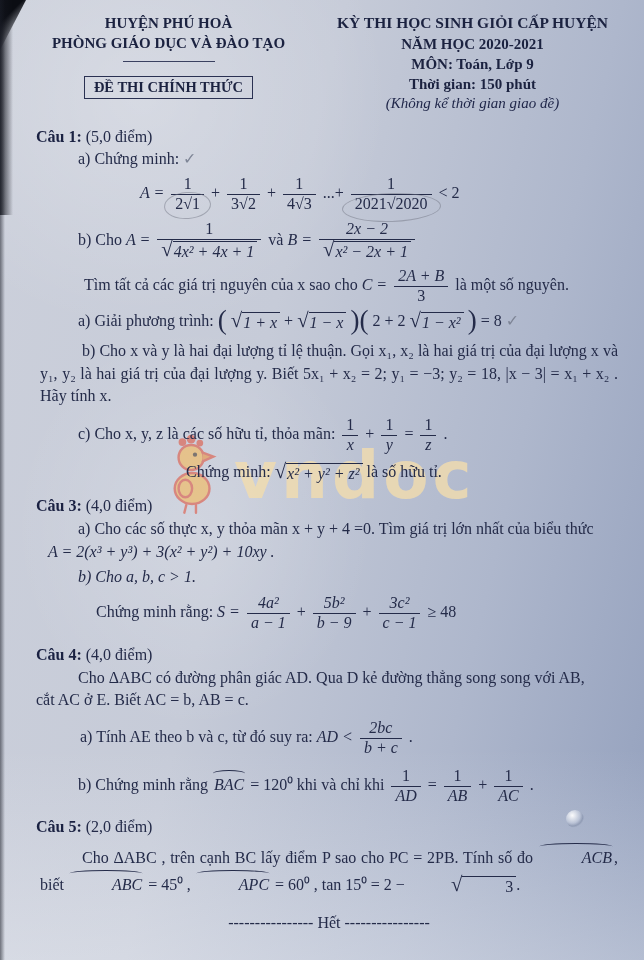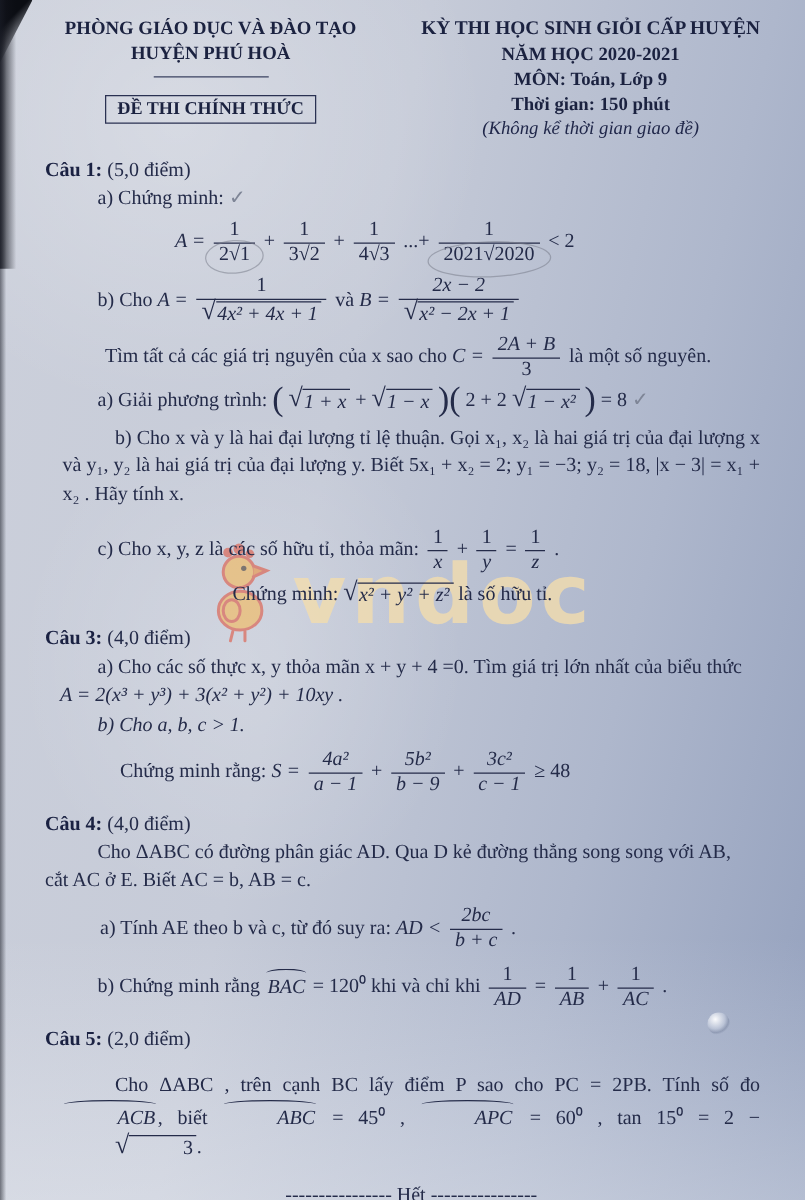--- a/index.html
+++ b/index.html
@@ -41,21 +41,21 @@
   .h-box{display:inline-block;border:1.6px solid #2a3152;padding:2px 9px;
     font-weight:bold;font-size:14.5px;color:#1b2240;}
   .h-right .h-line1{font-size:15.5px;}
   .h-italic{font-style:italic;font-weight:normal;font-size:15px;color:#20274a;}
   
   main{position:relative;z-index:1;padding:6px 22px 0 36px;font-size:16px;line-height:1.42;}
   .qh{margin-top:8px;font-size:16px;}
   .qlbl{font-weight:bold;color:#1a2142;text-align:right;}
   .ind{margin-left:42px;}
   .ind2{margin-left:48px;}
-  p{margin:14px;}
+  p{margin:4px;}
   .just{text-align:justify;}
   .tindent{text-indent:42px;}
   
   .fml{white-space:nowrap;}
   .mi{font-style:italic;}
   .frac{display:inline-flex;flex-direction:column;vertical-align:middle;text-align:center;margin:0 3px;line-height:1.05;}
   .fn{padding:0 4px 1px 4px;border-bottom:1.3px solid #242b49;}
   .fd{padding:1px 4px 0 4px;position:relative;}
   .sqrt{display:inline-flex;align-items:flex-start;vertical-align:middle;white-space:nowrap;}
   .sqrt-sym{font-size:1.3em;line-height:1;transform:translateY(-2px);}
@@ -94,22 +94,22 @@
         <circle cx="30" cy="22" r="2.2" fill="#3a2a1a" stroke="none"></circle>
         <ellipse cx="20" cy="57" rx="7" ry="9" fill="none"></ellipse>
         <path d="M21 74 L19 82 M31 74 L31 82" fill="none"></path>
       </g>
     </svg>
     <span class="wm-text">vndoc</span>
   </div>
 
   <header class="header">
     <div class="h-left">
+      <div class="h-line">HUYỆN PHÚ HOÀ</div>
       <div class="h-line">PHÒNG GIÁO DỤC VÀ ĐÀO TẠO</div>
-      <div class="h-line">HUYỆN PHÚ HOÀ</div>
       <div class="h-rule"></div>
       <div class="h-box">ĐỀ THI CHÍNH THỨC</div>
     </div>
     <div class="h-right">
       <div class="h-line h-line1">KỲ THI HỌC SINH GIỎI CẤP HUYỆN</div>
       <div class="h-line">NĂM HỌC 2020-2021</div>
       <div class="h-line">MÔN: Toán, Lớp 9</div>
       <div class="h-line">Thời gian: 150 phút</div>
       <div class="h-italic">(Không kể thời gian giao đề)</div>
     </div>

